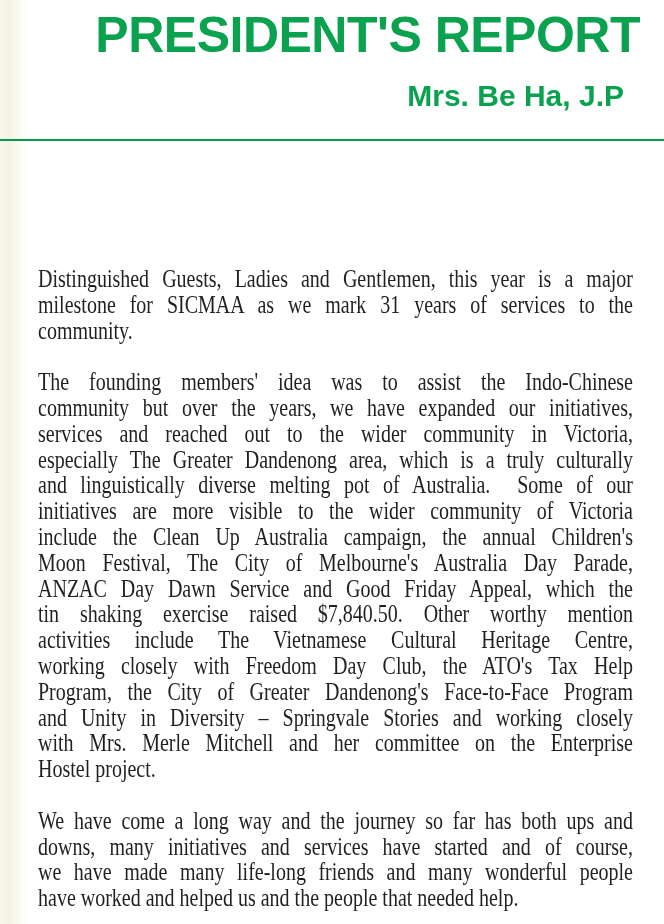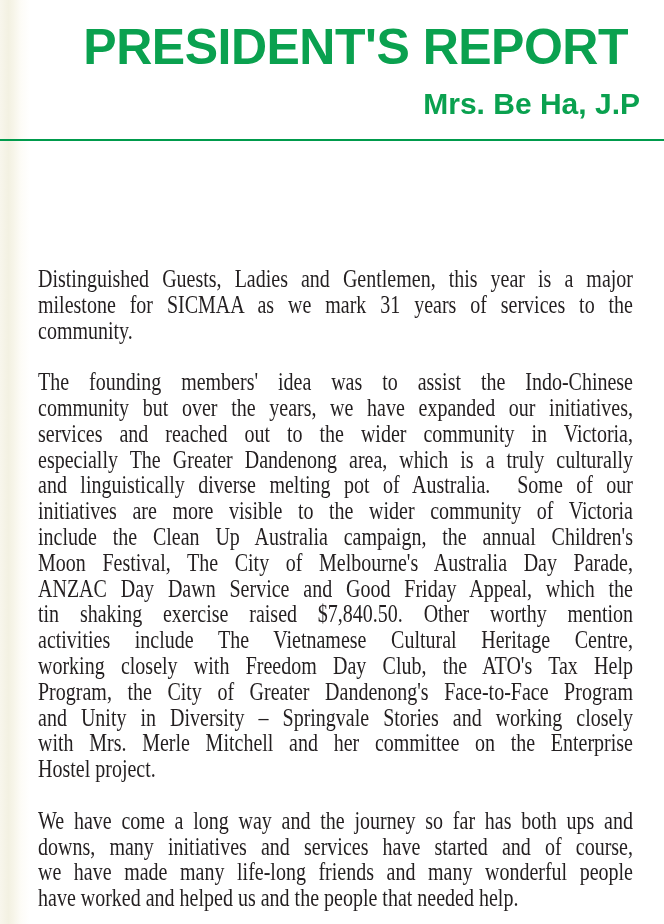--- a/index.html
+++ b/index.html
@@ -25,28 +25,28 @@
   }
   .header {
     position: absolute;
     left: 0; top: 0;
     width: 640px; 
     text-align: right;
     font-family: "Liberation Sans", sans-serif;
     font-weight: bold;
   }
   .title {
-    margin: 12px;
+    margin: 0;
     padding-top: 9px;
     font-size: 50px;
     line-height: 52px;
     letter-spacing: -0.5px;
   }
   .subtitle {
-    margin: 0;
+    margin: 16px;
     padding-top: 3px;
     font-size: 30px;
     line-height: 32px;
   }
   .rule {
     position: absolute;
     left: 0; right: 0;
     top: 139px;
     height: 2px;
   }

